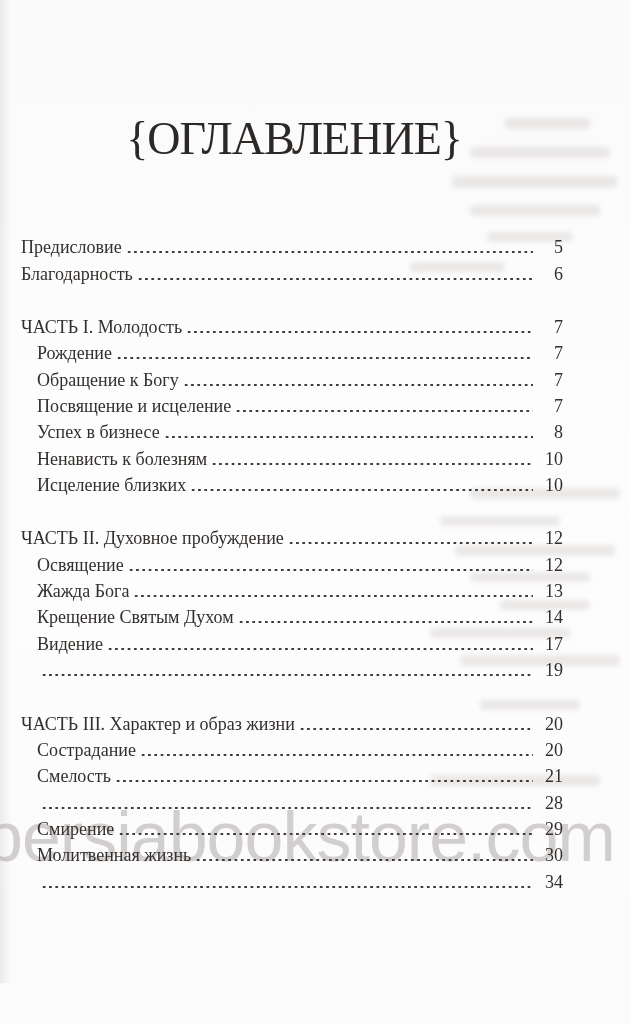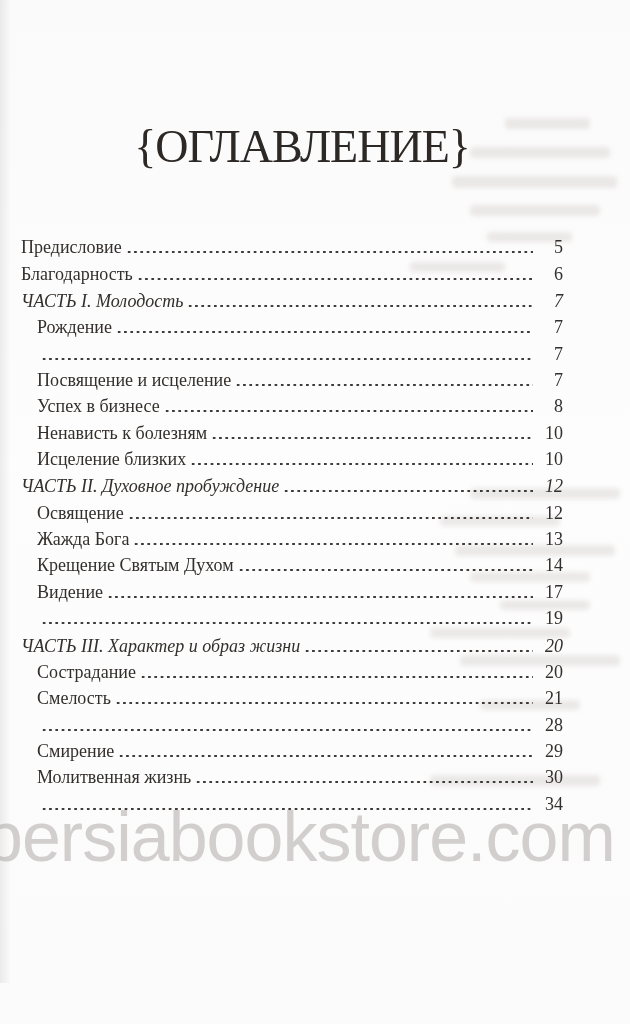--- a/index.html
+++ b/index.html
@@ -22,21 +22,21 @@
     left: 0; top: 0;
     width: 11px; height: 96%;
     background: linear-gradient(90deg, rgba(90,85,82,0.10), rgba(90,85,82,0));
     pointer-events: none;
   }
   .title {
     position: absolute;
     top: 108px;
     left: 0;
     width: 580px;
-    margin: 12px;
+    margin: 4px;
     text-align: center;
     font-size: 46px;
     font-weight: normal;
     letter-spacing: -1px;
     color: #2c2826;
     z-index: 3;
   }
   .watermark {
     position: absolute;
     top: 797px;
@@ -55,21 +55,21 @@
     top: 232px;
     left: 21px;
     width: 542px;
     z-index: 2;
   }
   .row {
     display: flex;
     align-items: flex-end;
     height: 26.35px;
   }
-  .row.section { margin-top: 1px; font-style: italic; }
+  .row.section { margin-top: 27px; }
   .row.indent { padding-left: 16px; }
   .label {
     font-size: 18px;
     line-height: 21px;
     white-space: nowrap;
     color: #332f2c;
   }
   .leader {
     flex: 1 1 auto;
     align-self: flex-end;
@@ -138,20 +138,21 @@
     <span class="pagenum">7</span>
   </div>
 
   <div class="row indent">
     <span class="label">Рождение</span>
     <span class="leader"></span>
     <span class="pagenum">7</span>
   </div>
 
   <div class="row indent">
+    <span class="label">Обращение к Богу</span>
     <span class="leader"></span>
     <span class="pagenum">7</span>
   </div>
 
   <div class="row indent">
     <span class="label">Посвящение и исцеление</span>
     <span class="leader"></span>
     <span class="pagenum">7</span>
   </div>
 

